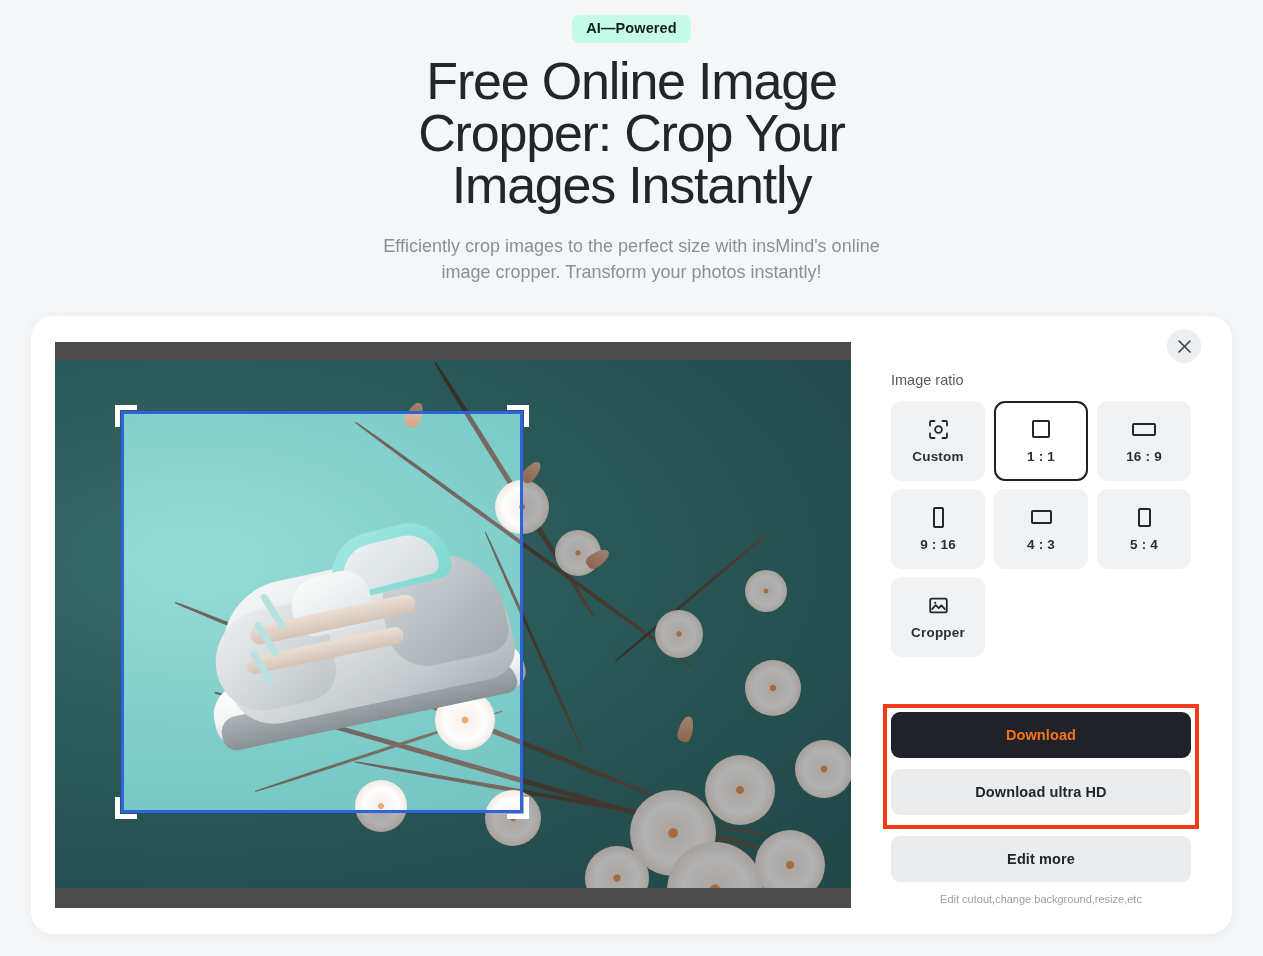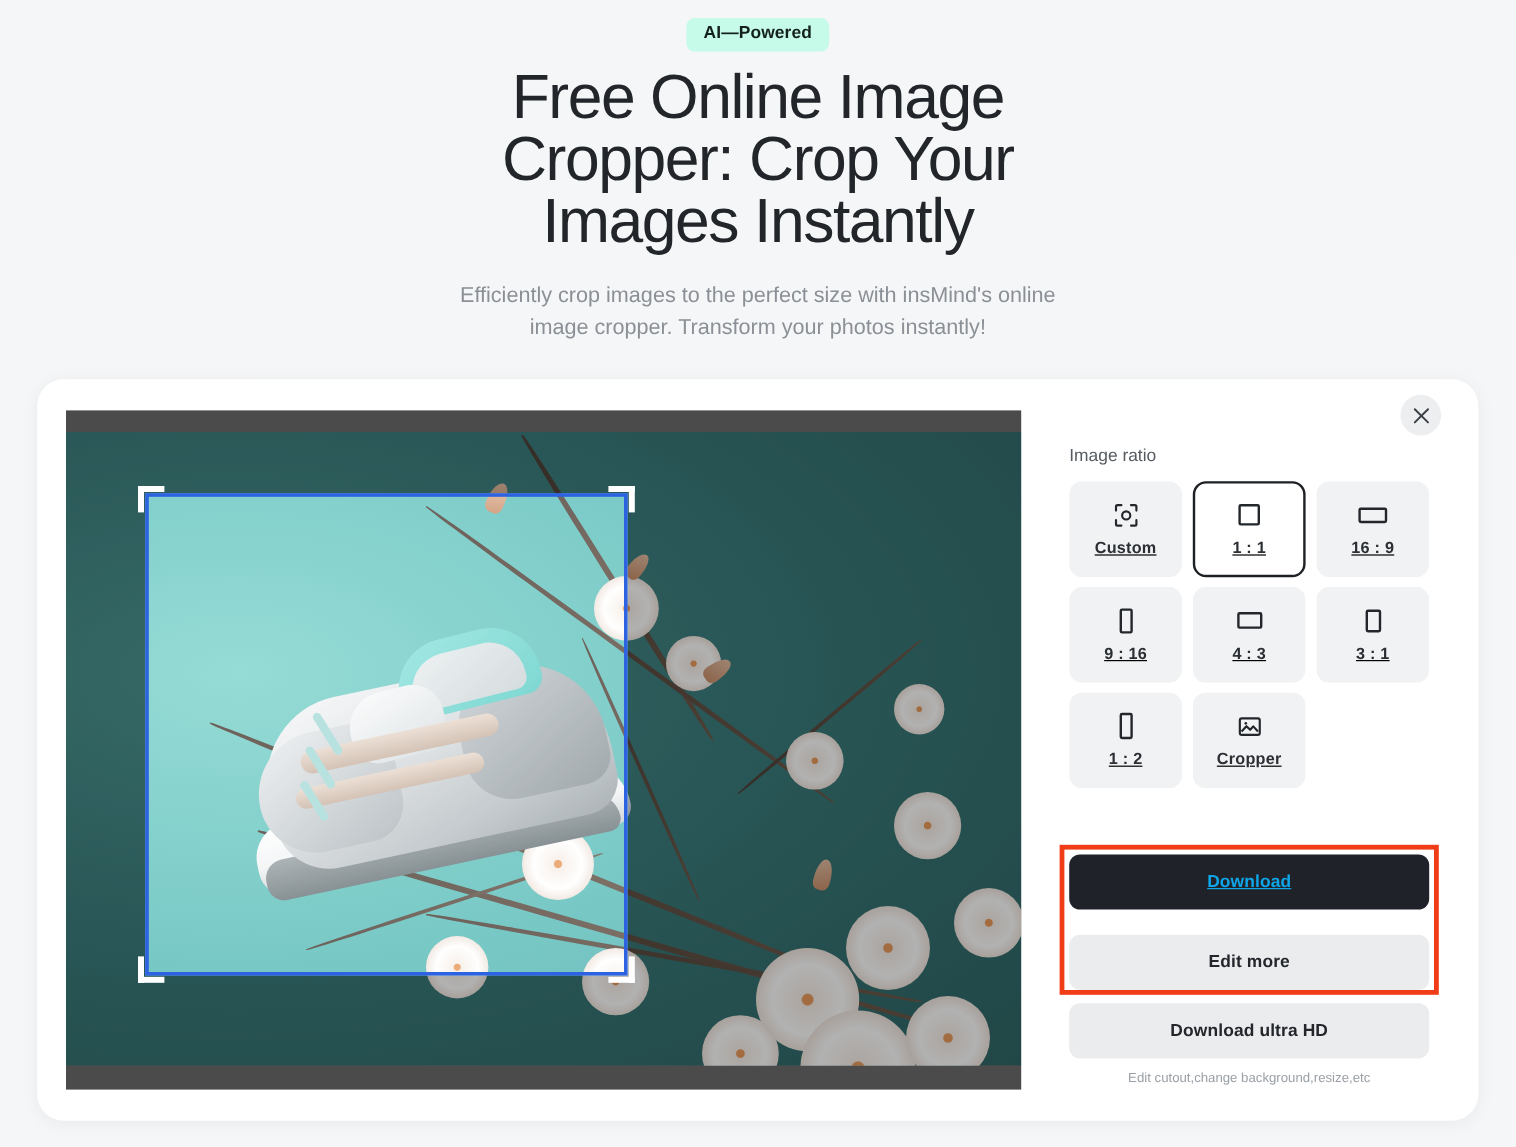--- a/index.html
+++ b/index.html
@@ -202,21 +202,20 @@
 
   .panel-label {
     font-size: 14.5px; color: #5d6view; color: #555b61;
     margin-bottom: 13px; font-weight: 400;
   }
 
   .ratio-grid {
     display: grid;
     grid-template-columns: repeat(3, 94px);
     gap: 8px 9px;
-    text-decoration: underline;
   }
   .ratio-cell {
     height: 80px;
     background: #f1f2f3;
     border-radius: 11px;
     border: 2px solid transparent;
     display: flex; flex-direction: column;
     align-items: center; justify-content: center;
     gap: 9px;
     cursor: pointer;
@@ -251,21 +250,21 @@
   .btn {
     width: 300px; height: 46px;
     border-radius: 9px;
     border: none;
     font-size: 14.5px;
     font-weight: 700;
     cursor: pointer;
     display: flex; align-items: center; justify-content: center;
     letter-spacing: .1px;
   }
-  .btn-dark { background: #1f2329; color: #0ea5e9; text-decoration: underline; }
+  .btn-dark { background: #1f2329; color: #f97316; }
   .btn-grey { background: #ebecee; color: #23272b; margin-top: 11px; }
   .btn-grey2 { background: #ebecee; color: #23272b; margin-top: 21px; }
 
   .hint {
     margin-top: 11px;
     text-align: center;
     font-size: 11px;
     color: #9aa0a6;
   }
 </style>
@@ -426,47 +425,41 @@
           <span class="glyph">
             <span class="rect" style="width:21px;height:14px;display:block;"></span>
           </span>
           <span class="cap">4 : 3</span>
         </div>
 
         <div class="ratio-cell">
           <span class="glyph">
             <span class="rect" style="width:13px;height:19px;display:block;"></span>
           </span>
-          <span class="cap">3 : 1</span>
-        </div>
-
-
-        <div class="ratio-cell">
-          <span class="glyph">
-            <span class="rect" style="width:11px;height:22px;display:block;"></span>
-          </span>
-          <span class="cap">1 : 2</span>
-        </div>
+          <span class="cap">5 : 4</span>
+        </div>
+
+
 
         <div class="ratio-cell">
           <span class="glyph">
             <svg width="21" height="21" viewBox="0 0 21 21" fill="none" stroke="#23272b" stroke-width="1.8">
               <rect x="2.2" y="3.6" width="16.6" height="13.8" rx="1.6"></rect>
               <path d="M3.6 14.6l4.1-4.4 3.1 3 2.6-2.9 3.9 4.3" stroke-linejoin="round"></path>
               <circle cx="7.2" cy="7.8" r="1.1" fill="#23272b" stroke="none"></circle>
             </svg>
           </span>
           <span class="cap">Cropper</span>
         </div>
 
       </div>
     </div>
 
     <div class="actions">
       <div class="redbox"></div>
       <button class="btn btn-dark">Download</button>
+      <button class="btn btn-grey">Download ultra HD</button>
       <button class="btn btn-grey2">Edit more</button>
-      <button class="btn btn-grey">Download ultra HD</button>
       <div class="hint">Edit cutout,change background,resize,etc</div>
     </div>
 
   </div>
 </div>
 
 </body></html>

